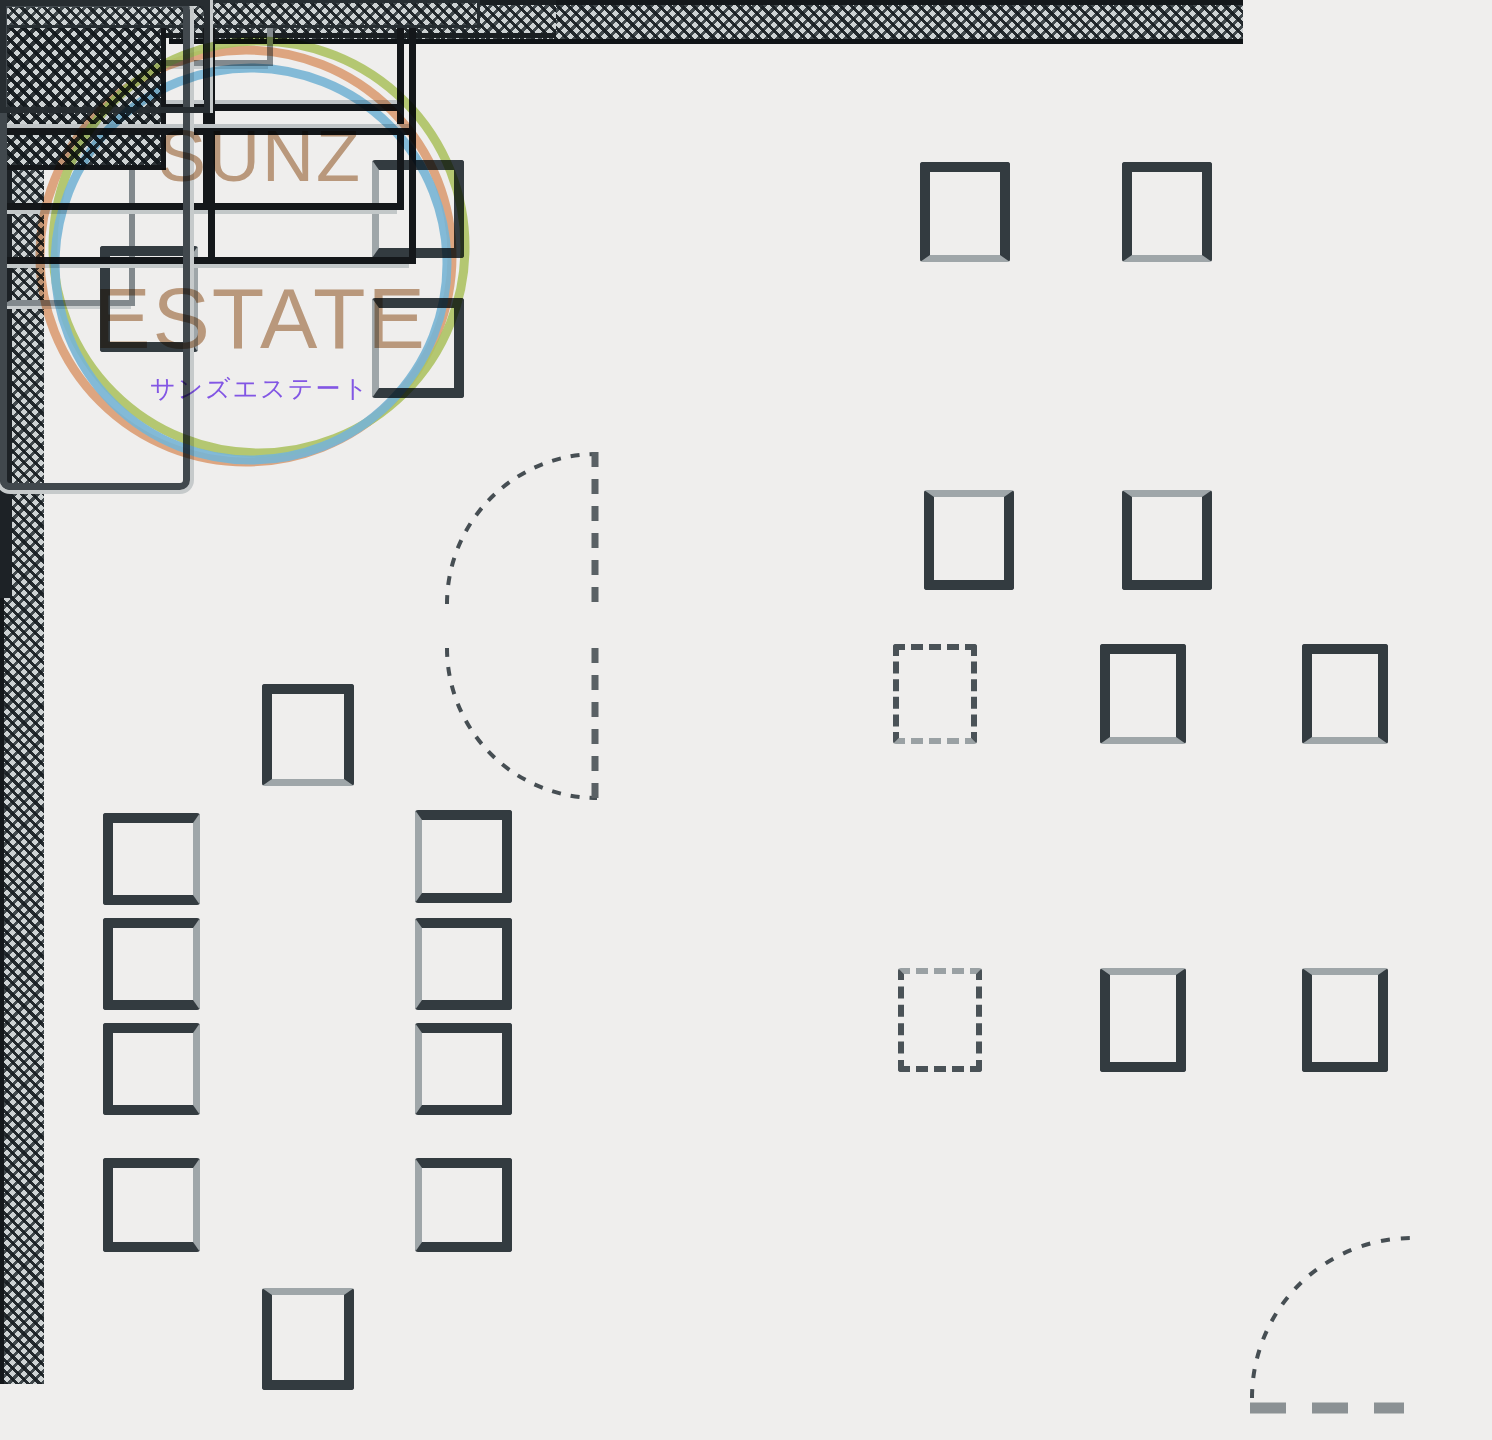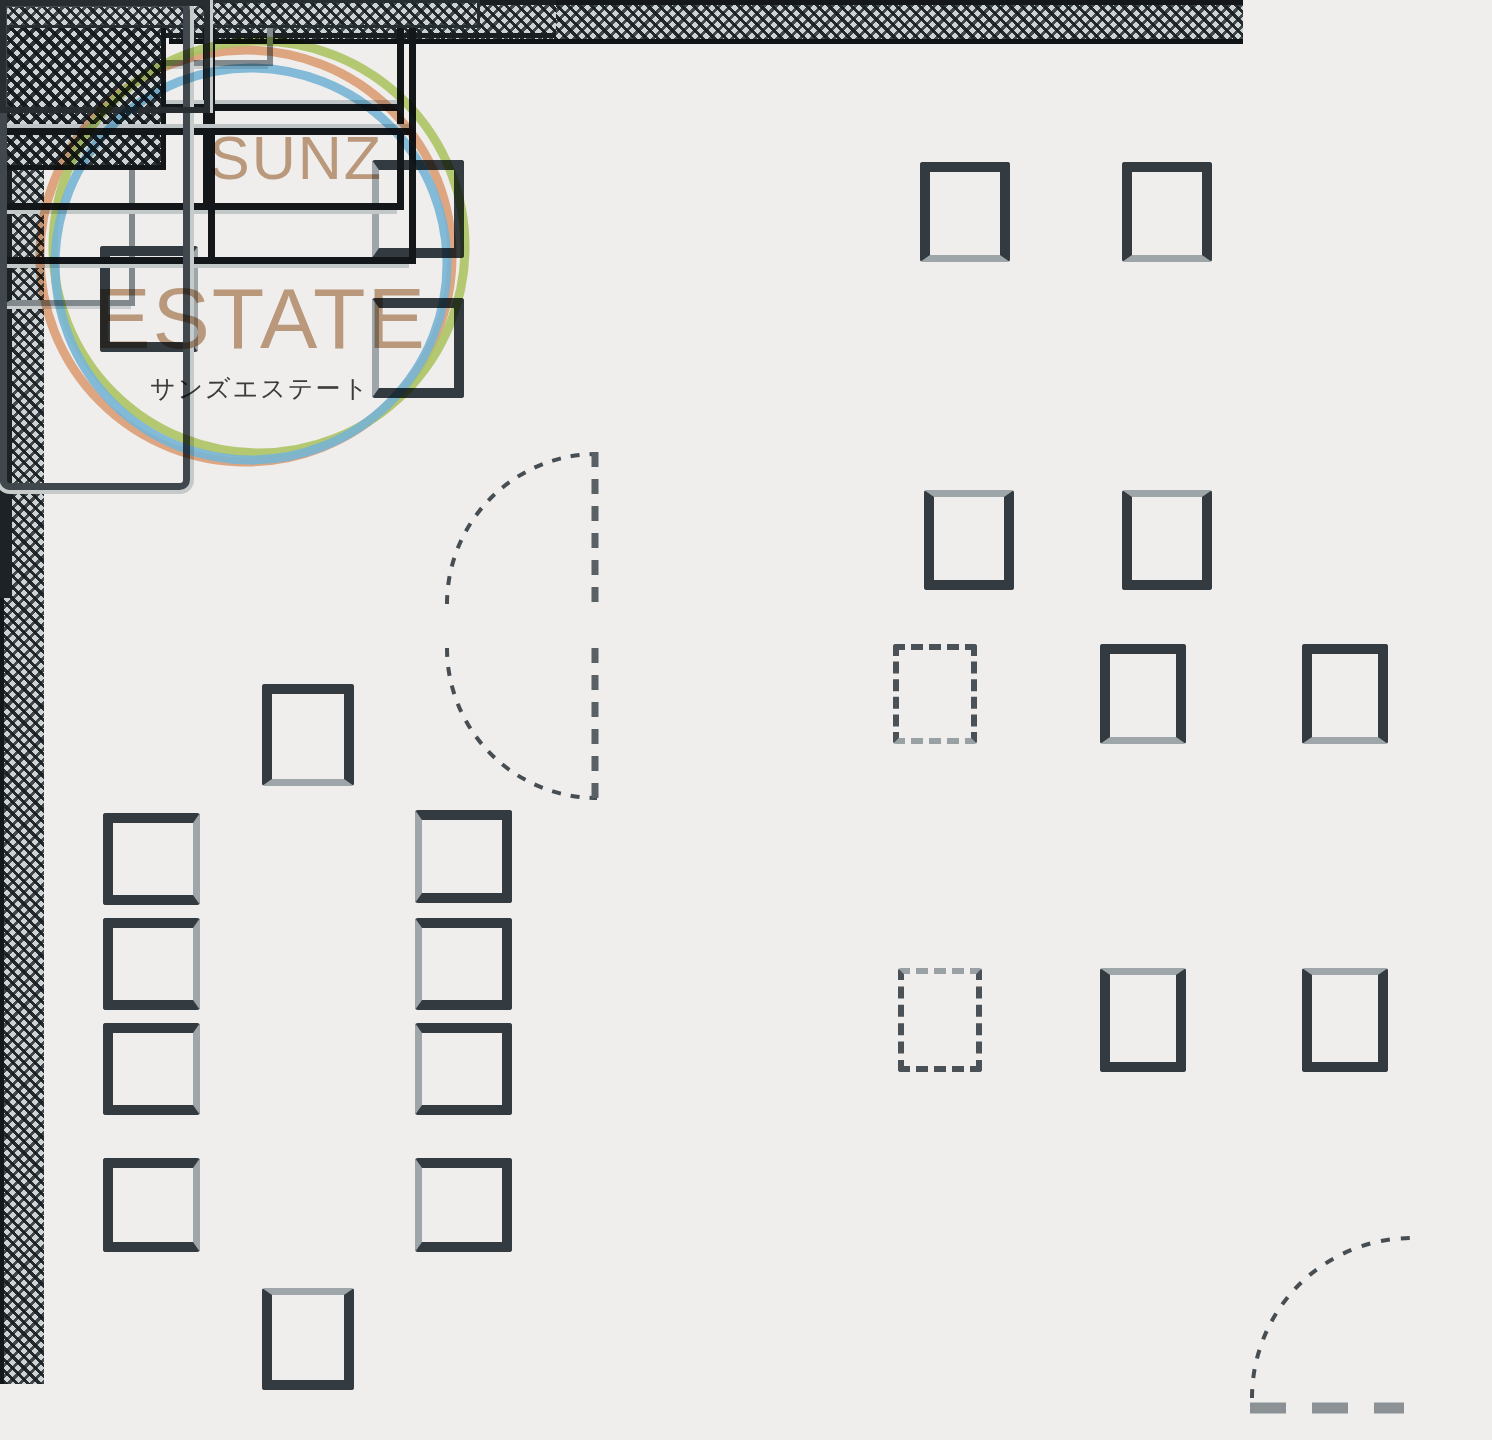--- a/index.html
+++ b/index.html
@@ -34,21 +34,21 @@
   
   .deskblock{border:7px solid #14171a;box-shadow:-5px 6px 0 -2px #c2c7c8;}
   .vdiv{position:absolute;top:0;bottom:0;width:7px;background:#14171a;}
   .hdiv{position:absolute;left:0;right:0;height:7px;background:#14171a;box-shadow:0 -4px 0 0 #bfc4c6;}
 
   
   .watermark{position:absolute;left:0;top:0;width:530px;height:530px;
              mix-blend-mode:multiply;pointer-events:none;}
   .wm-text{position:absolute;left:0;width:520px;text-align:center;color:#c6a385;
            font-weight:400;letter-spacing:2px;line-height:1;}
-  .wm-sub{position:absolute;left:0;width:520px;text-align:center;color:#404040;
+  .wm-sub{position:absolute;left:0;width:520px;text-align:center;color:#8b5cf6;
           font-size:25px;letter-spacing:2px;}
 </style>
 </head>
 <body>
 
 <div class="stage">
 
   <div class="abs" style="left:0;top:27;width:1240px;height:8px;background:#6b7478;"></div>
   <div class="abs" style="left:0;top:52;width:1240px;height:8px;background:#6b7478;"></div>
   <div class="abs" style="left:0;top:64;width:1240px;height:7px;background:#17191c;"></div>
@@ -130,18 +130,18 @@
     <path d="M 1252 1398 A 160 160 0 0 1 1412 1238" fill="none" stroke="#464e53" stroke-width="4" stroke-dasharray="9 11"></path>
     <line x1="1250" y1="1408" x2="1404" y2="1408" stroke="#8b9194" stroke-width="11" stroke-dasharray="36 26"></line>
   </svg>
 
   <div class="watermark">
     <svg width="530" height="530" viewBox="0 0 530 530" style="position:absolute;left:0;top:0;">
       <circle cx="246" cy="256" r="206" fill="none" stroke-width="9" stroke-opacity="0.9" stroke="#eaa87d"></circle>
       <circle cx="259" cy="247" r="206" fill="none" stroke-width="9" stroke-opacity="0.9" stroke="#b9d16c"></circle>
       <circle cx="251" cy="264" r="196" fill="none" stroke-width="9" stroke-opacity="0.9" stroke="#7fc2e5"></circle>
     </svg>
-    <div class="wm-text" style="top:128px;font-size:61px;padding-left:36px;">SUNZ</div>
+    <div class="wm-text" style="top:120px;font-size:72px;">SUNZ</div>
     <div class="wm-text" style="top:248px;font-size:86px;margin-top:27px;">ESTATE</div>
     <div class="wm-sub" style="top:372px;">サンズエステート</div>
   </div>
 
 </div>
 
 </body></html>

